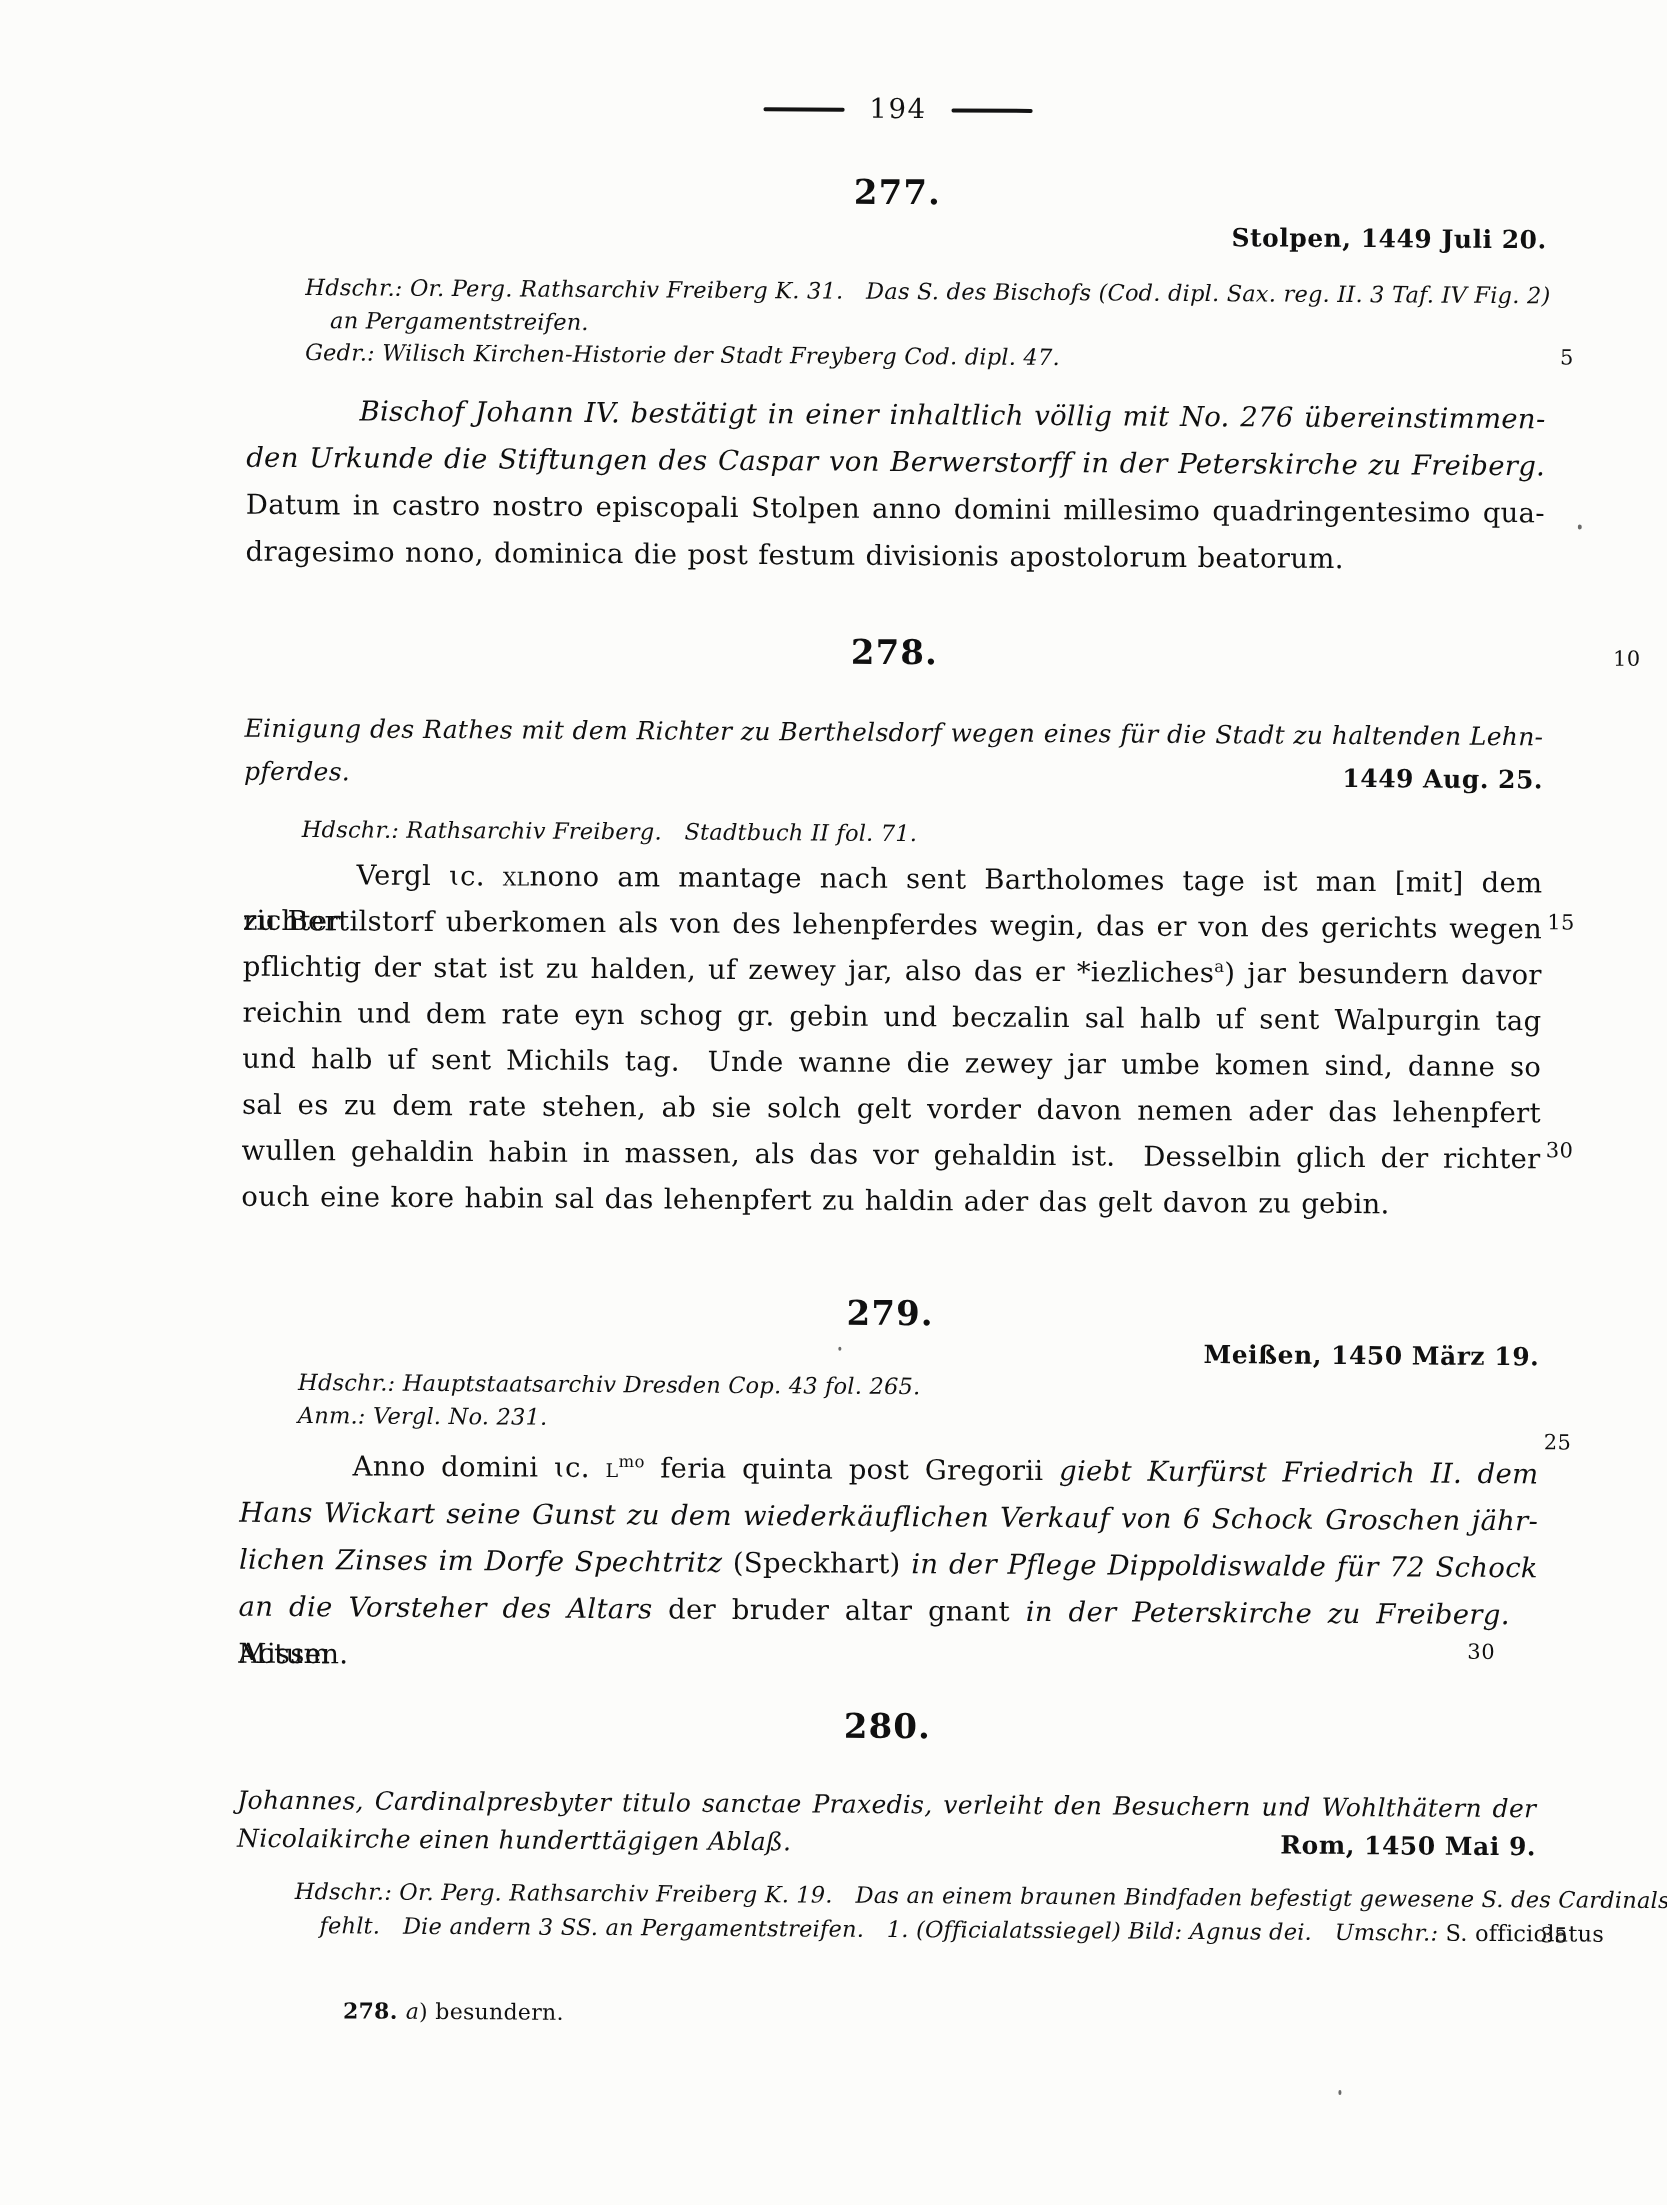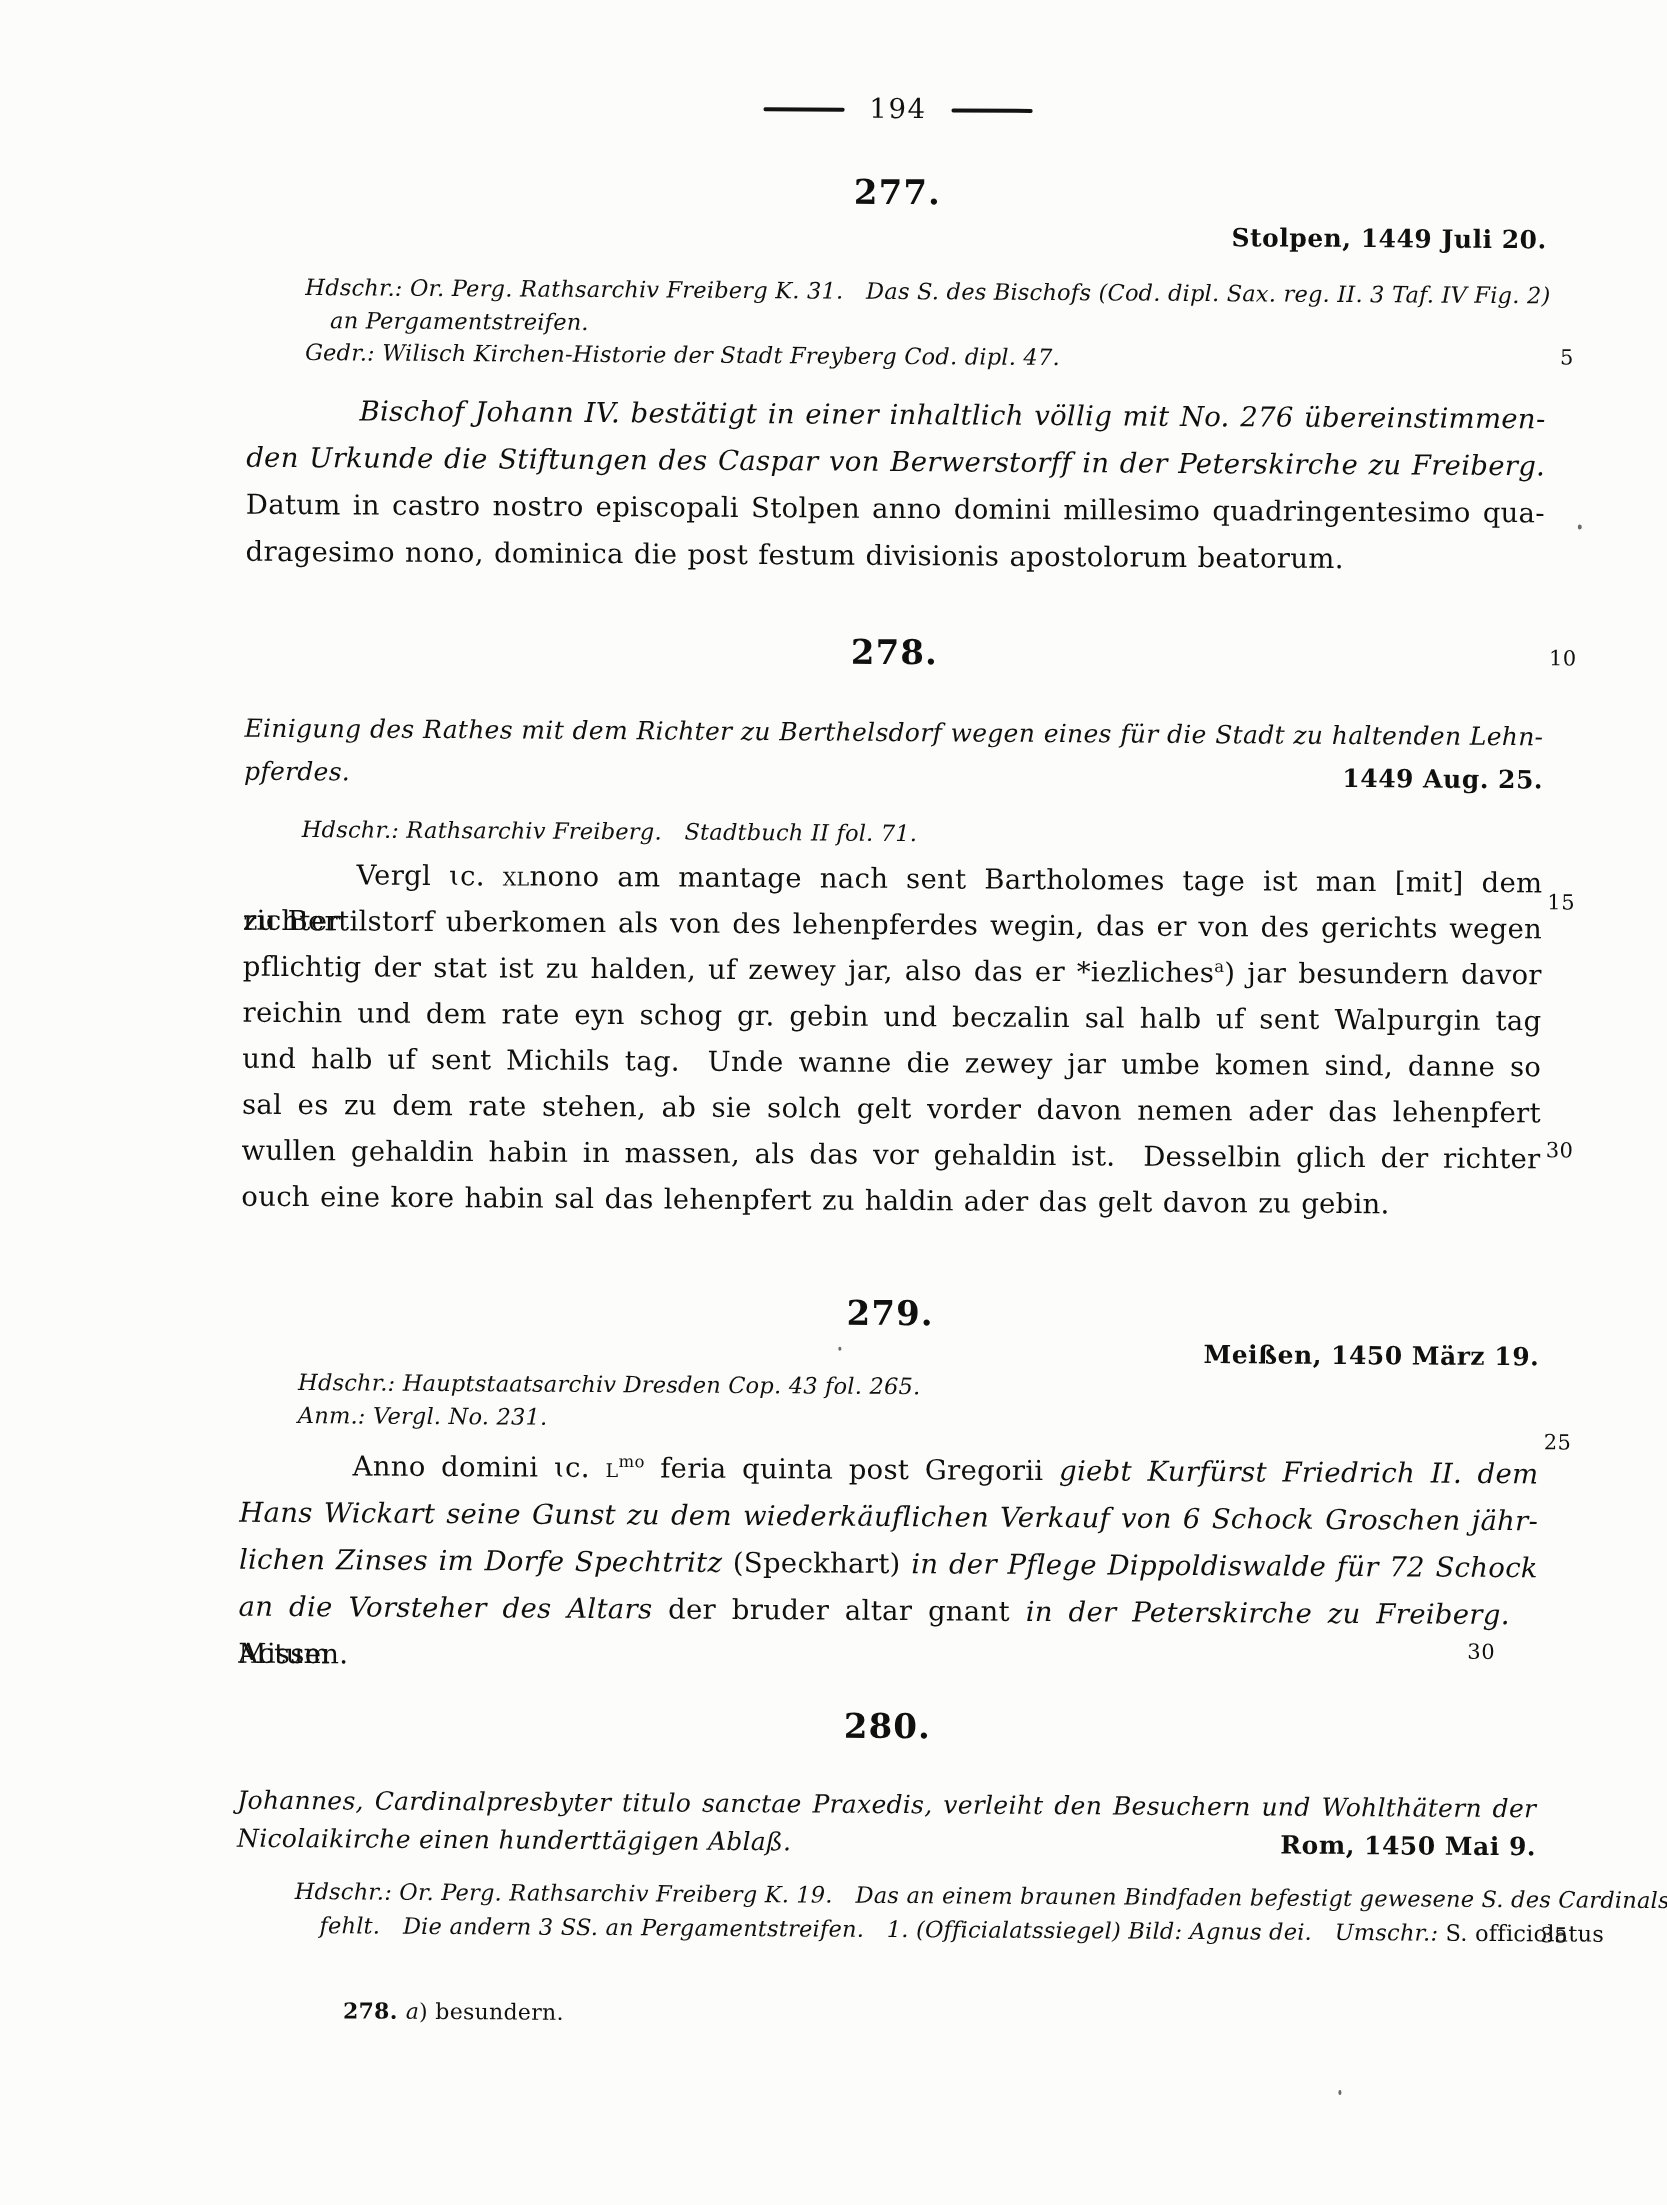--- a/index.html
+++ b/index.html
@@ -110,22 +110,22 @@
     <div class="abs col regest j" style="top:1783px"><span class="seg-i">Johannes, Cardinalpresbyter titulo sanctae Praxedis, verleiht den Besuchern und Wohlthätern der</span></div>
     <div class="abs col regest rowsplit" style="top:1821px">
       <span><span class="seg-i">Nicolaikirche einen hunderttägigen Ablaß.</span></span>
       <span class="date">Rom, 1450 Mai 9.</span>
     </div>
 
     <div class="abs notes-l note" style="top:1879px"><span class="seg-i">Hdschr.: Or. Perg. Rathsarchiv Freiberg K. 19. Das an einem braunen Bindfaden befestigt gewesene S. des Cardinals</span></div>
     <div class="abs notes-hang note" style="top:1913px"><span class="seg-i">fehlt. Die andern 3 SS. an Pergamentstreifen. 1. (Officialatssiegel) Bild: Agnus dei. Umschr.: </span><span>S. officiolatus</span></div>
 
     <div class="abs margin-num" style="top:341px;left:1555px">5</div>
-    <div class="abs margin-num" style="top:642px;left:1546px">10</div>
-    <div class="abs margin-num" style="top:886px;left:1546px">15</div>
+    <div class="abs margin-num" style="top:642px;left:1610px">10</div>
+    <div class="abs margin-num" style="top:906px;left:1546px">15</div>
     <div class="abs margin-num" style="top:1134px;left:1546px">30</div>
     <div class="abs margin-num" style="top:1426px;left:1546px">25</div>
     <div class="abs margin-num" style="top:1636px;left:1471px">30</div>
     <div class="abs margin-num" style="top:1919px;left:1546px">35</div>
 
     <div class="abs footnote" style="top:2001px;left:349px"><span class="seg-b">278. </span><span class="seg-i">a</span><span>) besundern.</span></div>
 
     <div class="speck" style="top:520px;left:1574px;width:3.8px;height:5px"></div>
     <div class="speck" style="top:1347px;left:840px;width:3.3px;height:3.8px"></div>
     <div class="speck" style="top:2087px;left:1345px;width:3.3px;height:5px"></div>

